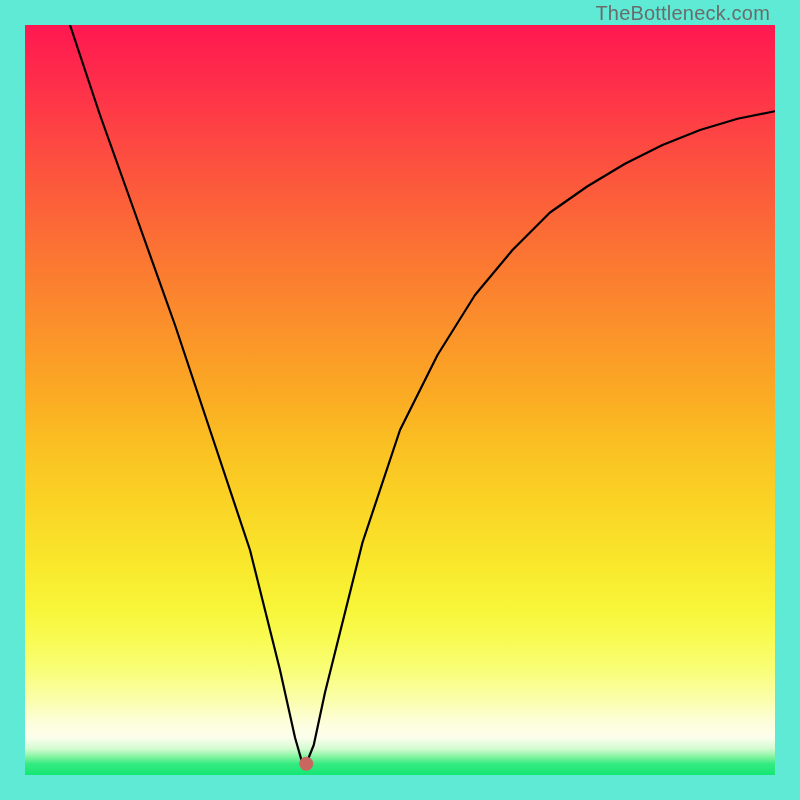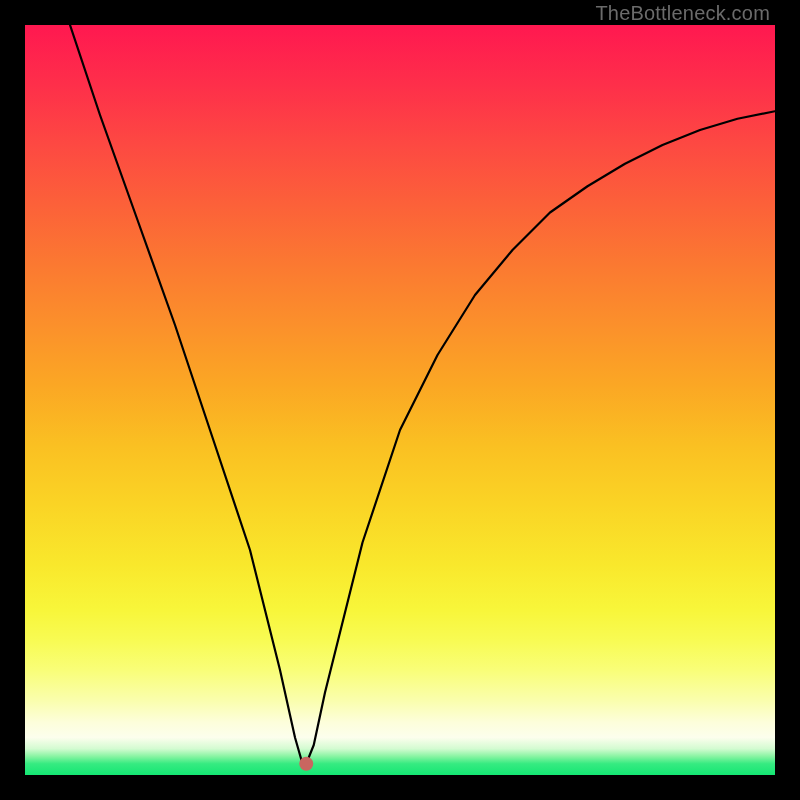--- a/index.html
+++ b/index.html
@@ -2,21 +2,21 @@
 <html><head>
 <meta charset="utf-8">
 <style>
   * { margin: 0; padding: 0; box-sizing: border-box; }
   html, body { width: 800px; height: 800px; overflow: hidden; }
   body { position: relative; font-family: Arial, Helvetica, sans-serif; }
 
   .outer {
     position: absolute;
     inset: 0;
-    background: #000000;
+    background: #5eead4;
   }
 
   .plot-area {
     position: absolute;
     left: 25px;
     top: 25px;
     width: 750px;
     height: 750px;
     background: linear-gradient(
       to bottom,

